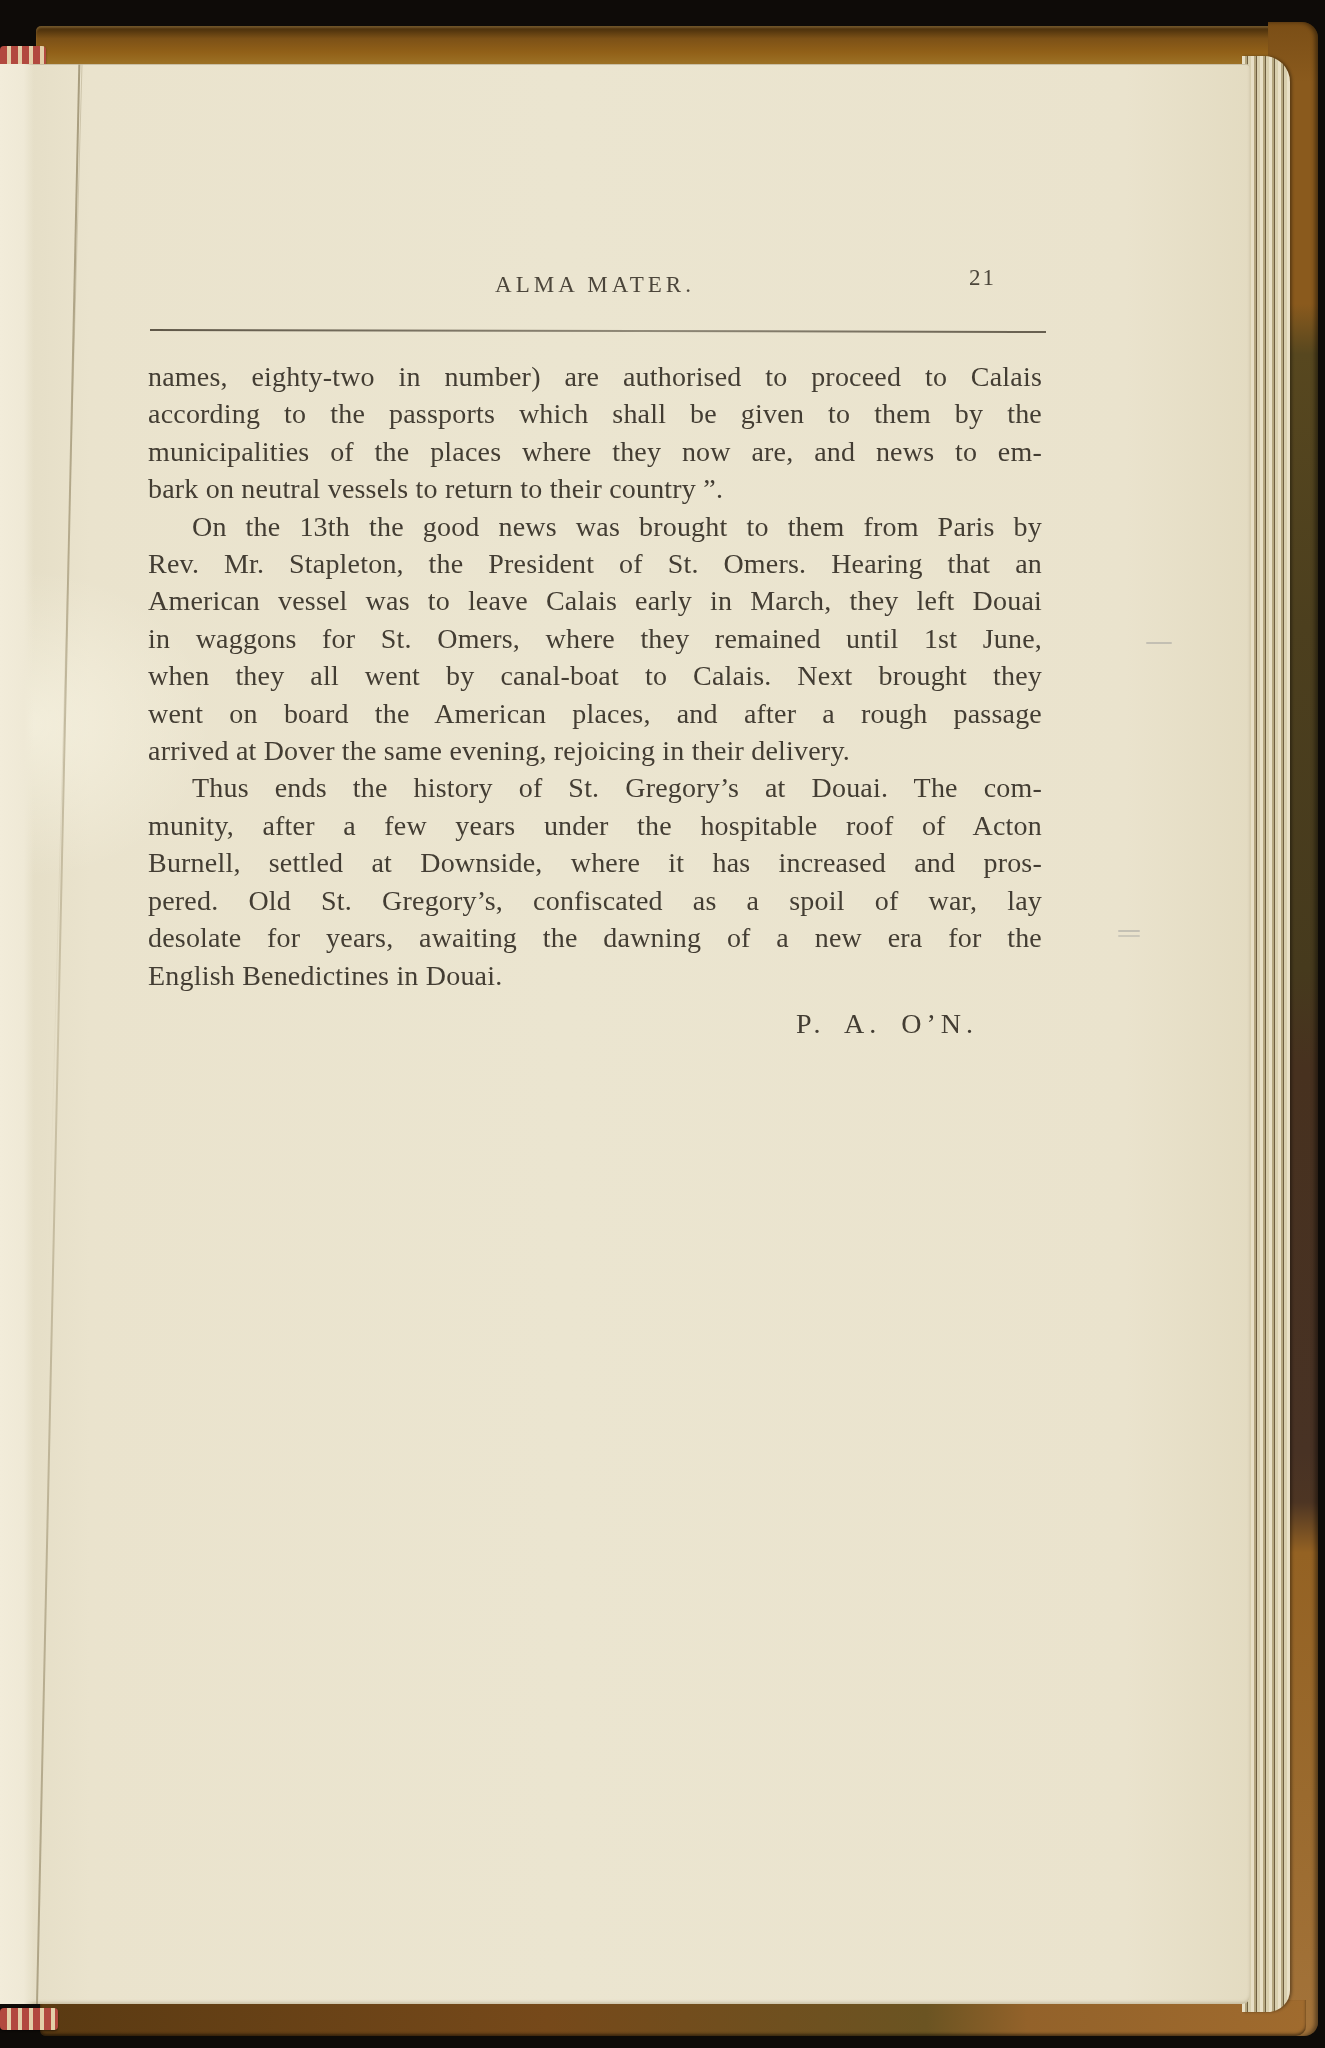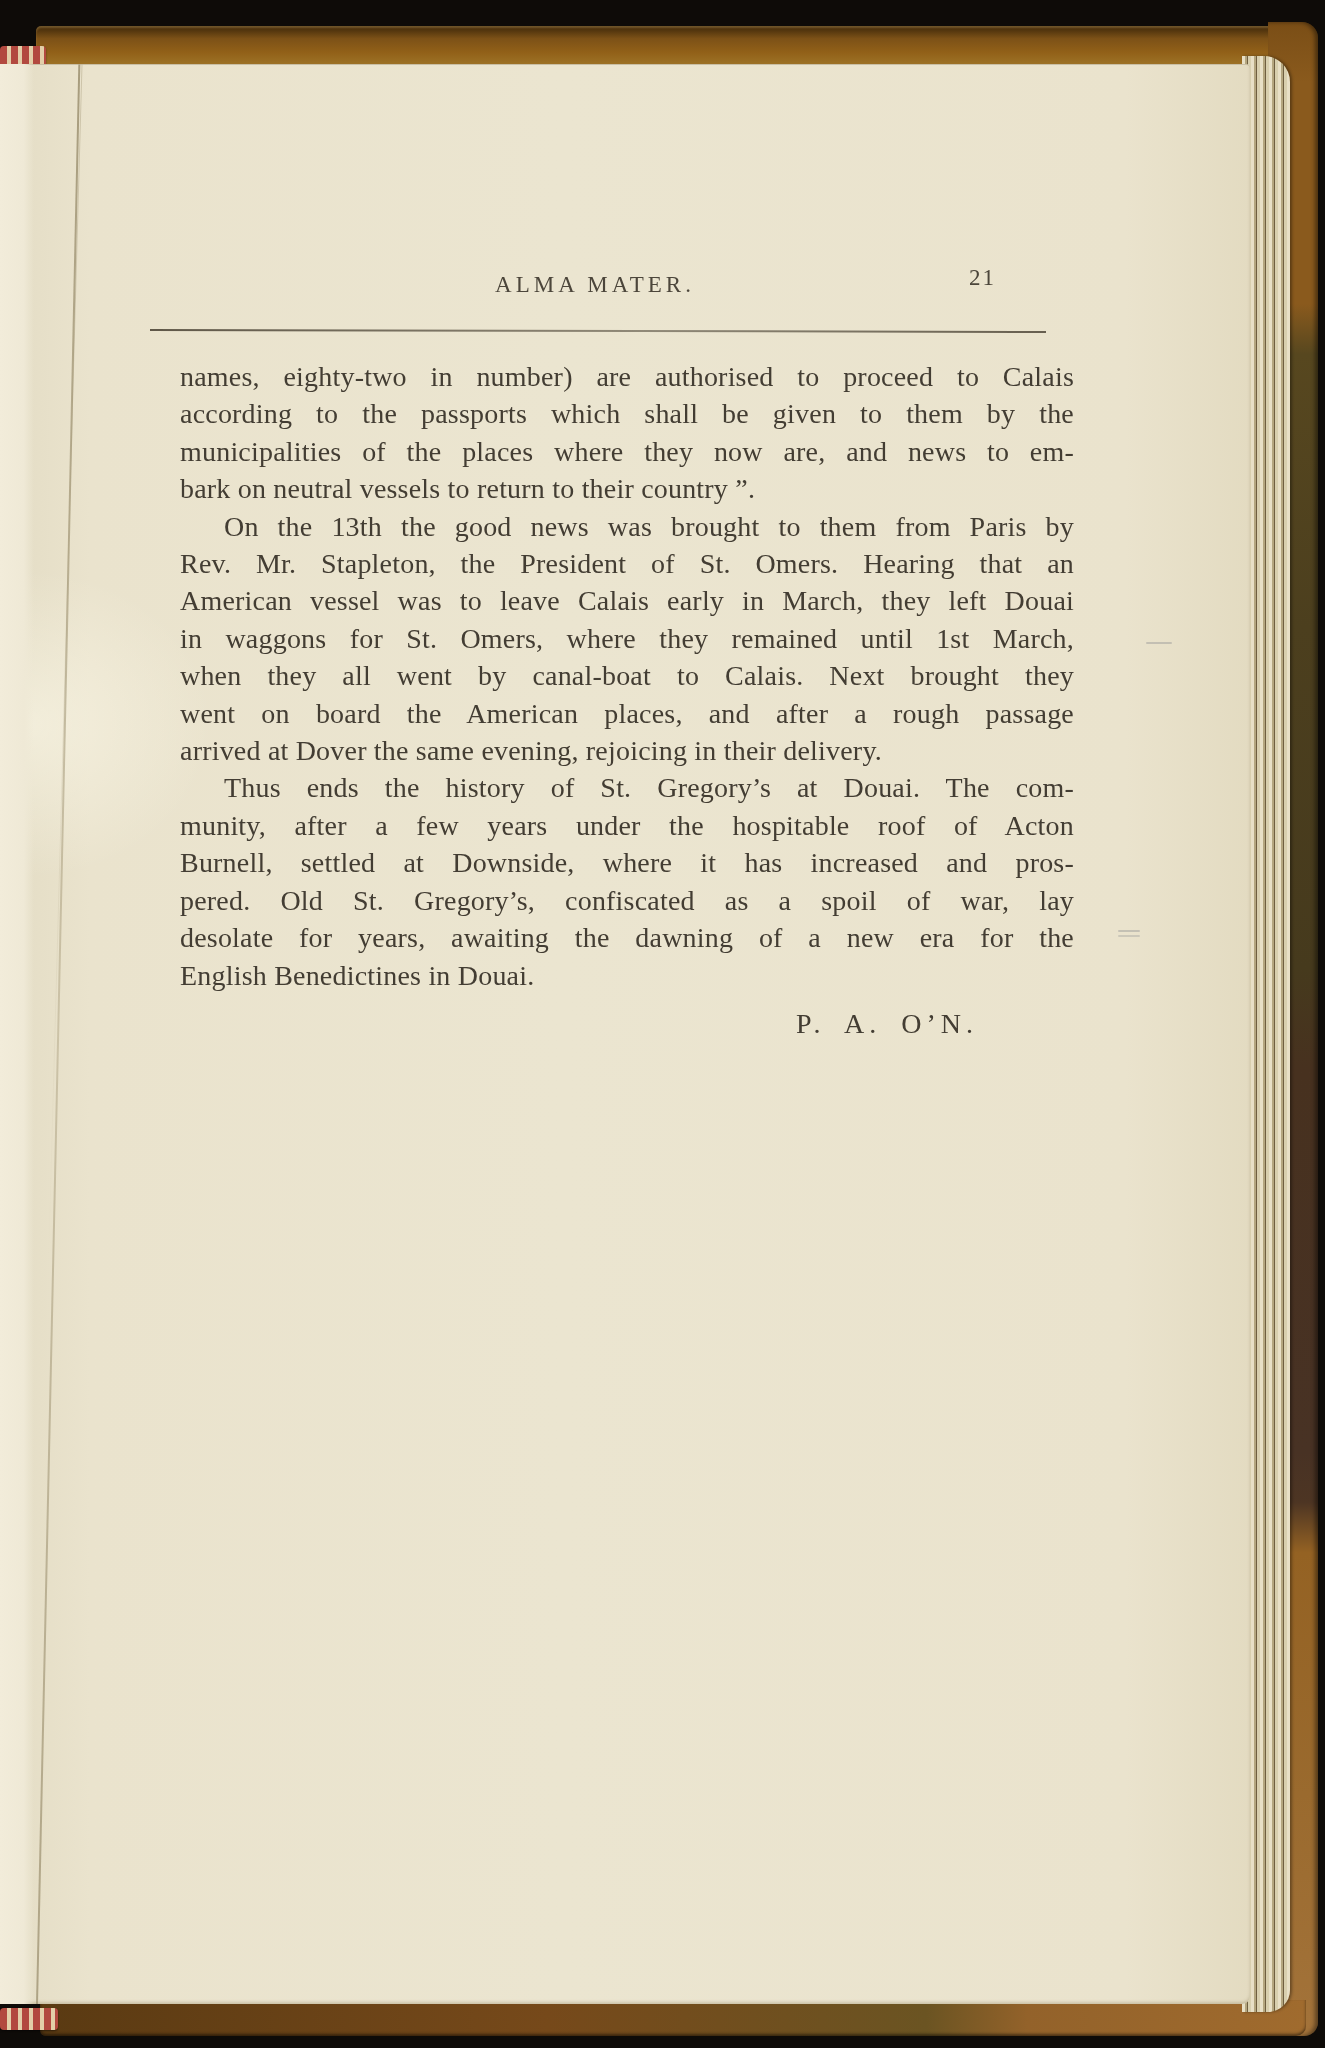--- a/index.html
+++ b/index.html
@@ -80,21 +80,20 @@
   .page-number{position:absolute;right:46px;top:1px;letter-spacing:2px;}
   .head-rule{
     position:absolute;left:2px;top:266px;width:896px;height:2px;border:none;margin:0;
     background:linear-gradient(90deg,rgba(70,62,48,.85),rgba(70,62,48,.55) 55%,rgba(70,62,48,.8));
     transform:rotate(.12deg);
   }
   .body-text{
     position:absolute;left:0;top:294px;width:894px;
     font-size:28px;line-height:37.4px;letter-spacing:.2px;
     color:#433d33;
-    margin-left:32px;
   }
   .line{
     text-align:justify;text-align-last:justify;
     white-space:normal;
   }
   .line.last{text-align-last:left;}
   .line.indent{padding-left:44px;}
   .signature{
     position:absolute;right:64px;top:944px;
     font-size:28px;letter-spacing:5px;word-spacing:8px;color:#433d33;
@@ -126,21 +125,21 @@
     </div>
     <hr class="head-rule">
     <div class="body-text" id="body-text">
         <div class="line">names, eighty-two in number) are authorised to proceed to Calais</div>
         <div class="line">according to the passports which shall be given to them by the</div>
         <div class="line">municipalities of the places where they now are, and news to em-</div>
         <div class="line last">bark on neutral vessels to return to their country ”.</div>
         <div class="line indent">On the 13th the good news was brought to them from Paris by</div>
         <div class="line">Rev. Mr. Stapleton, the President of St. Omers.  Hearing that an</div>
         <div class="line">American vessel was to leave Calais early in March, they left Douai</div>
-        <div class="line">in waggons for St. Omers, where they remained until 1st March,</div>
+        <div class="line">in waggons for St. Omers, where they remained until 1st June,</div>
         <div class="line">when they all went by canal-boat to Calais.  Next brought they</div>
         <div class="line">went on board the American places, and after a rough passage</div>
         <div class="line last">arrived at Dover the same evening, rejoicing in their delivery.</div>
         <div class="line indent">Thus ends the history of St. Gregory’s at Douai.  The com-</div>
         <div class="line">munity, after a few years under the hospitable roof of Acton</div>
         <div class="line">Burnell, settled at Downside, where it has increased and pros-</div>
         <div class="line">pered.  Old St. Gregory’s, confiscated as a spoil of war, lay</div>
         <div class="line">desolate for years, awaiting the dawning of a new era for the</div>
         <div class="line last">English Benedictines in Douai.</div>
       </div>

